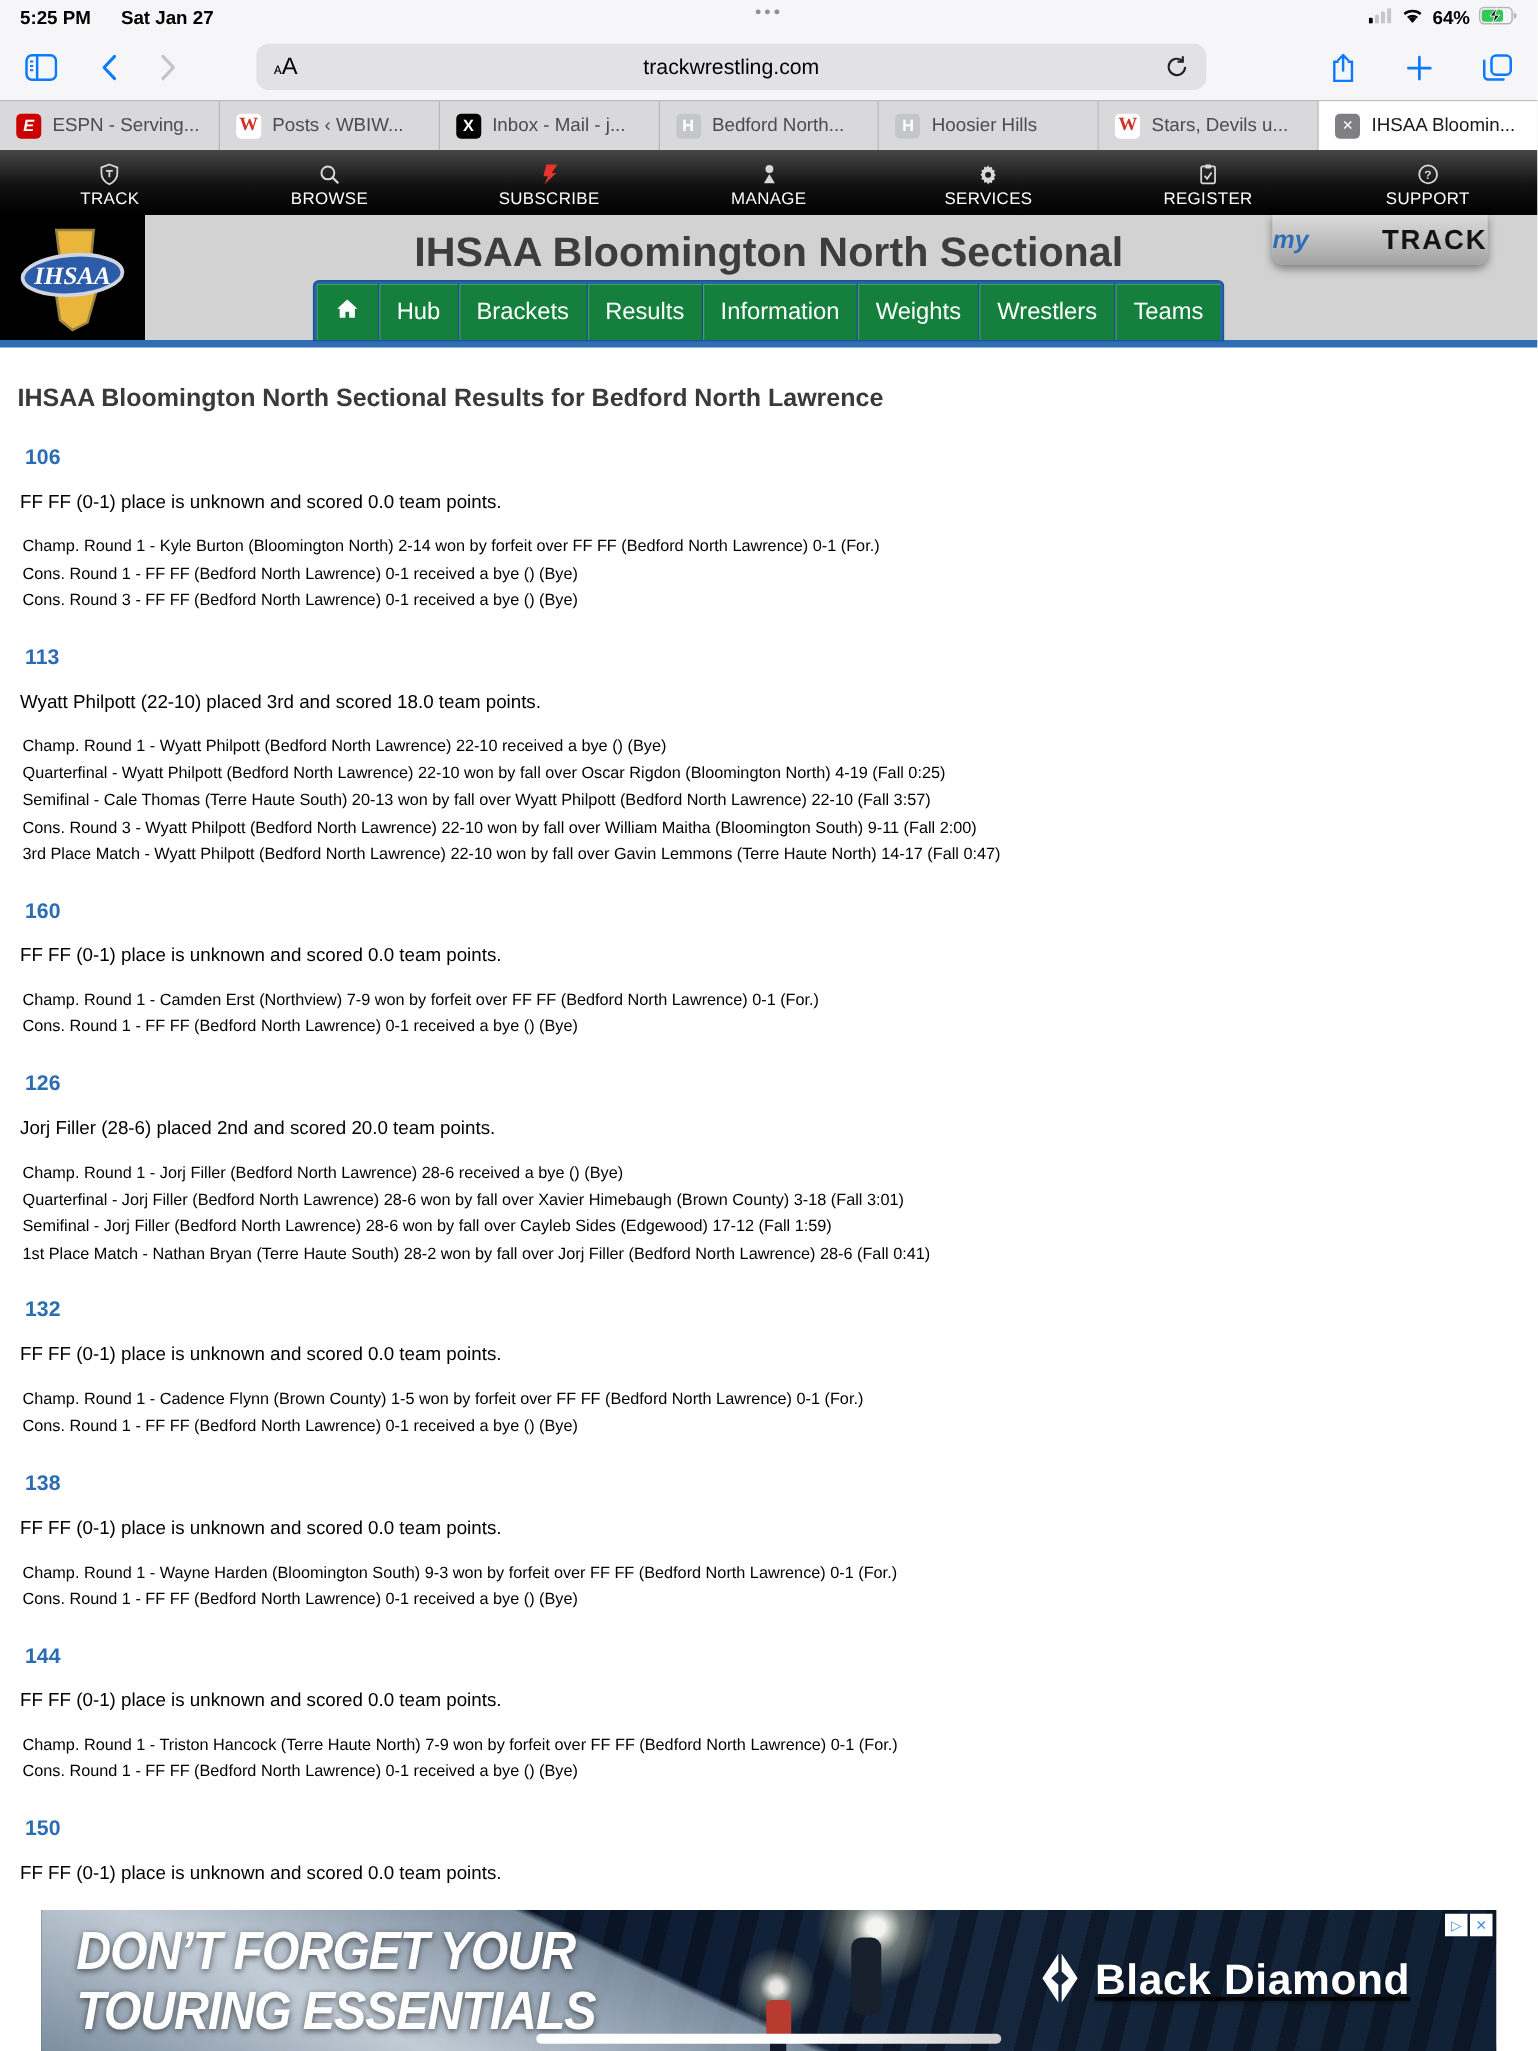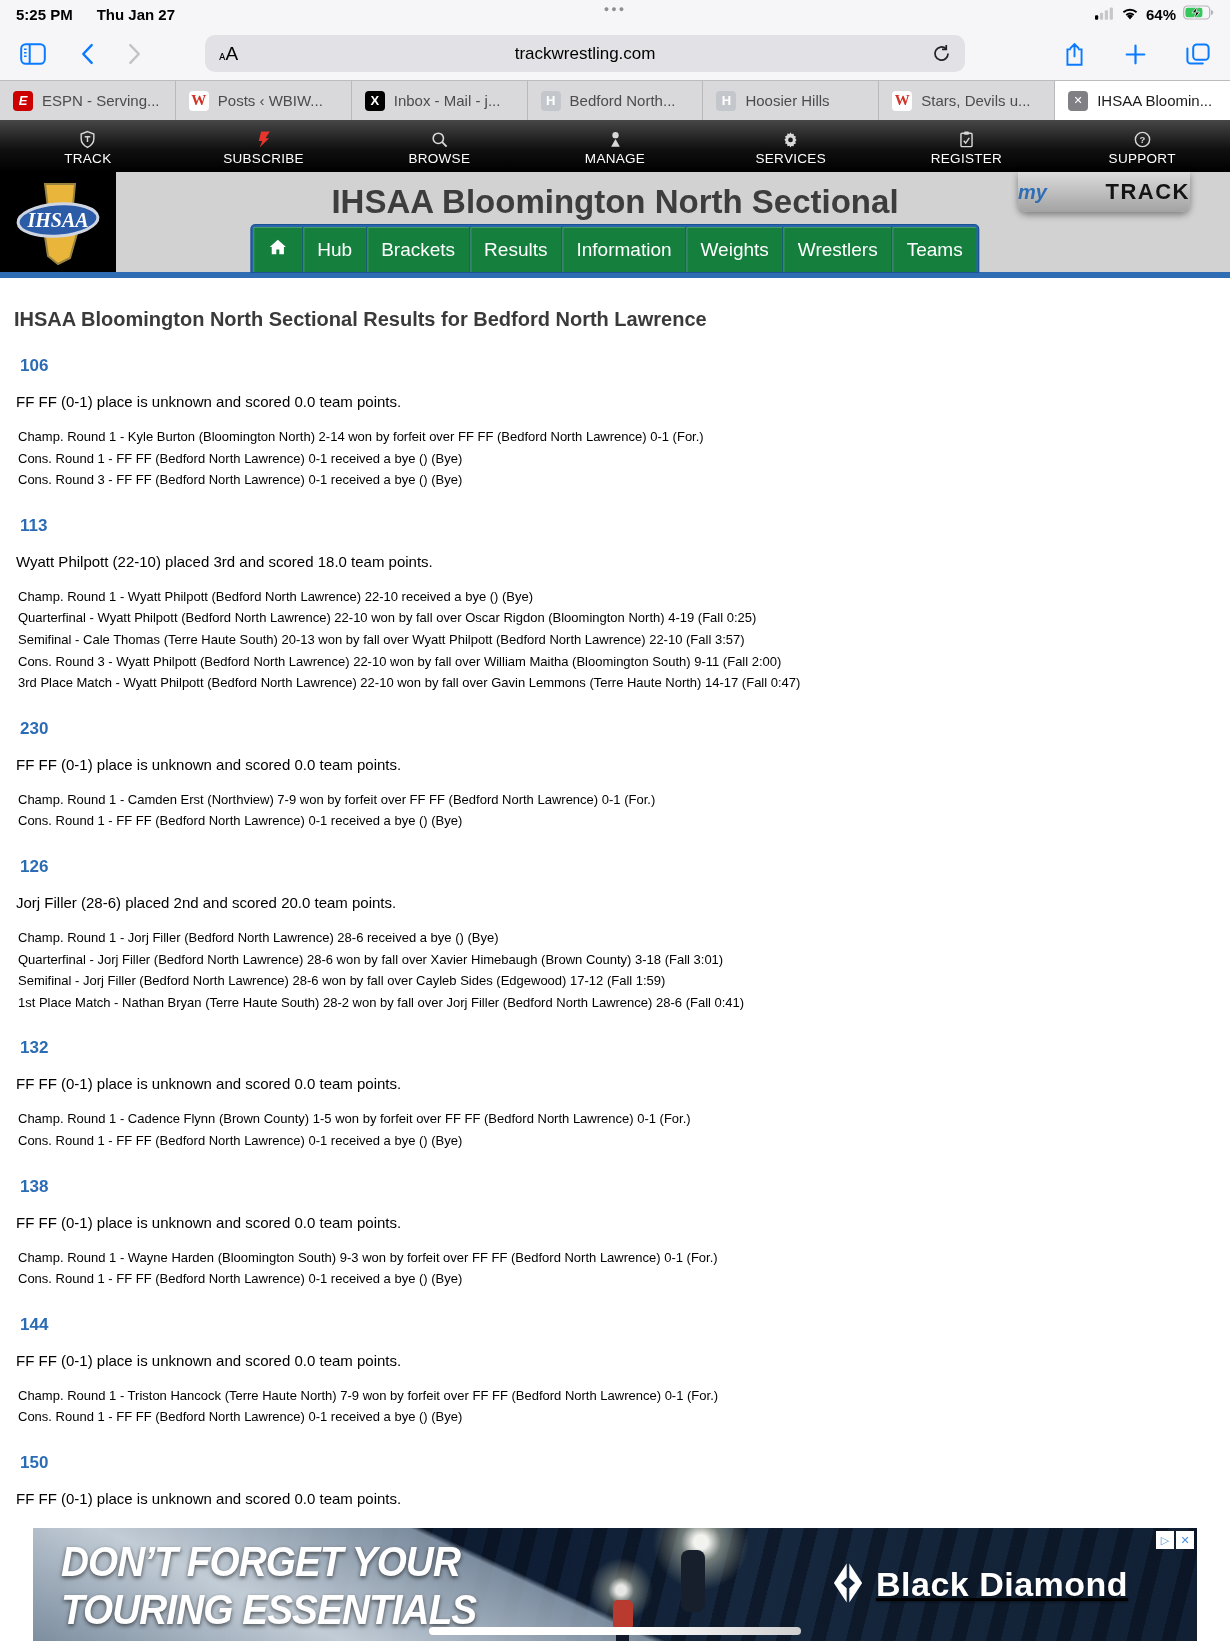--- a/index.html
+++ b/index.html
@@ -87,21 +87,21 @@
     align-items:center; justify-content:center; font-size:11px; cursor:pointer;}
   .home-indicator{position:absolute; left:50%; transform:translateX(-50%); bottom:6px; width:372px; height:8px;
     border-radius:5px; background:linear-gradient(90deg,#ffffff 55%,#cfcfcf);}
 </style>
 </head>
 <body>
 
 <div class="status-bar">
   <div class="status-left">
     <span>5:25 PM</span>
-    <span>Thu Jan 27</span>
+    <span>Sat Jan 27</span>
   </div>
   <div class="status-center">●●●</div>
   <div class="status-right">
     <span><svg width="19" height="13" viewBox="0 0 19 13">
           <rect x="0" y="8.2" width="3.2" height="4.5" rx="1" fill="#000"></rect>
           <rect x="4.9" y="5.8" width="3.2" height="6.9" rx="1" fill="#c7c7c9"></rect>
           <rect x="9.8" y="3.2" width="3.2" height="9.5" rx="1" fill="#c7c7c9"></rect>
           <rect x="14.7" y="0.5" width="3.2" height="12.2" rx="1" fill="#c7c7c9"></rect>
         </svg></span>
     <span><svg width="18" height="13" viewBox="0 0 19 14">
@@ -207,33 +207,33 @@
         <svg width="19" height="19" viewBox="0 0 24 24">
           <path d="M12 2l8 3v6c0 5.2-3.4 8.6-8 11-4.6-2.4-8-5.8-8-11V5z" fill="none" stroke="#d8d8d8" stroke-width="1.8"></path>
           <path d="M8.5 8.5h7M12 8.5V15" stroke="#d8d8d8" stroke-width="1.8" fill="none"></path>
         </svg>
       </span>
       <span>TRACK</span>
     </div>
     <div class="tn-item">
       <span class="tn-icon">
         <svg width="19" height="19" viewBox="0 0 24 24">
-          <path d="M9 2h11l-5.5 8.5H19L7 22l3.5-8H6z" fill="#e8352c"></path>
-        </svg>
-      </span>
-      <span>SUBSCRIBE</span>
-    </div>
-    <div class="tn-item">
-      <span class="tn-icon">
-        <svg width="19" height="19" viewBox="0 0 24 24">
           <circle cx="10.5" cy="10.5" r="6.5" fill="none" stroke="#d8d8d8" stroke-width="2"></circle>
           <path d="M15.4 15.4L21 21" stroke="#d8d8d8" stroke-width="2.4"></path>
         </svg>
       </span>
       <span>BROWSE</span>
+    </div>
+    <div class="tn-item">
+      <span class="tn-icon">
+        <svg width="19" height="19" viewBox="0 0 24 24">
+          <path d="M9 2h11l-5.5 8.5H19L7 22l3.5-8H6z" fill="#e8352c"></path>
+        </svg>
+      </span>
+      <span>SUBSCRIBE</span>
     </div>
     <div class="tn-item">
       <span class="tn-icon">
         <svg width="19" height="19" viewBox="0 0 24 24">
           <circle cx="12" cy="6.5" r="4" fill="#d8d8d8"></circle>
           <path d="M12 11.5L6.5 21h11z" fill="#d8d8d8"></path>
         </svg>
       </span>
       <span>MANAGE</span>
     </div>
@@ -309,21 +309,21 @@
       </div>
       <h2 class="weight">113</h2>
       <p class="summary">Wyatt Philpott (22-10) placed 3rd and scored 18.0 team points.</p>
       <div class="matches">
         <p>Champ. Round 1 - Wyatt Philpott (Bedford North Lawrence) 22-10 received a bye () (Bye)</p>
         <p>Quarterfinal - Wyatt Philpott (Bedford North Lawrence) 22-10 won by fall over Oscar Rigdon (Bloomington North) 4-19 (Fall 0:25)</p>
         <p>Semifinal - Cale Thomas (Terre Haute South) 20-13 won by fall over Wyatt Philpott (Bedford North Lawrence) 22-10 (Fall 3:57)</p>
         <p>Cons. Round 3 - Wyatt Philpott (Bedford North Lawrence) 22-10 won by fall over William Maitha (Bloomington South) 9-11 (Fall 2:00)</p>
         <p>3rd Place Match - Wyatt Philpott (Bedford North Lawrence) 22-10 won by fall over Gavin Lemmons (Terre Haute North) 14-17 (Fall 0:47)</p>
       </div>
-      <h2 class="weight">230</h2>
+      <h2 class="weight">160</h2>
       <p class="summary">FF FF (0-1) place is unknown and scored 0.0 team points.</p>
       <div class="matches">
         <p>Champ. Round 1 - Camden Erst (Northview) 7-9 won by forfeit over FF FF (Bedford North Lawrence) 0-1 (For.)</p>
         <p>Cons. Round 1 - FF FF (Bedford North Lawrence) 0-1 received a bye () (Bye)</p>
       </div>
       <h2 class="weight">126</h2>
       <p class="summary">Jorj Filler (28-6) placed 2nd and scored 20.0 team points.</p>
       <div class="matches">
         <p>Champ. Round 1 - Jorj Filler (Bedford North Lawrence) 28-6 received a bye () (Bye)</p>
         <p>Quarterfinal - Jorj Filler (Bedford North Lawrence) 28-6 won by fall over Xavier Himebaugh (Brown County) 3-18 (Fall 3:01)</p>

